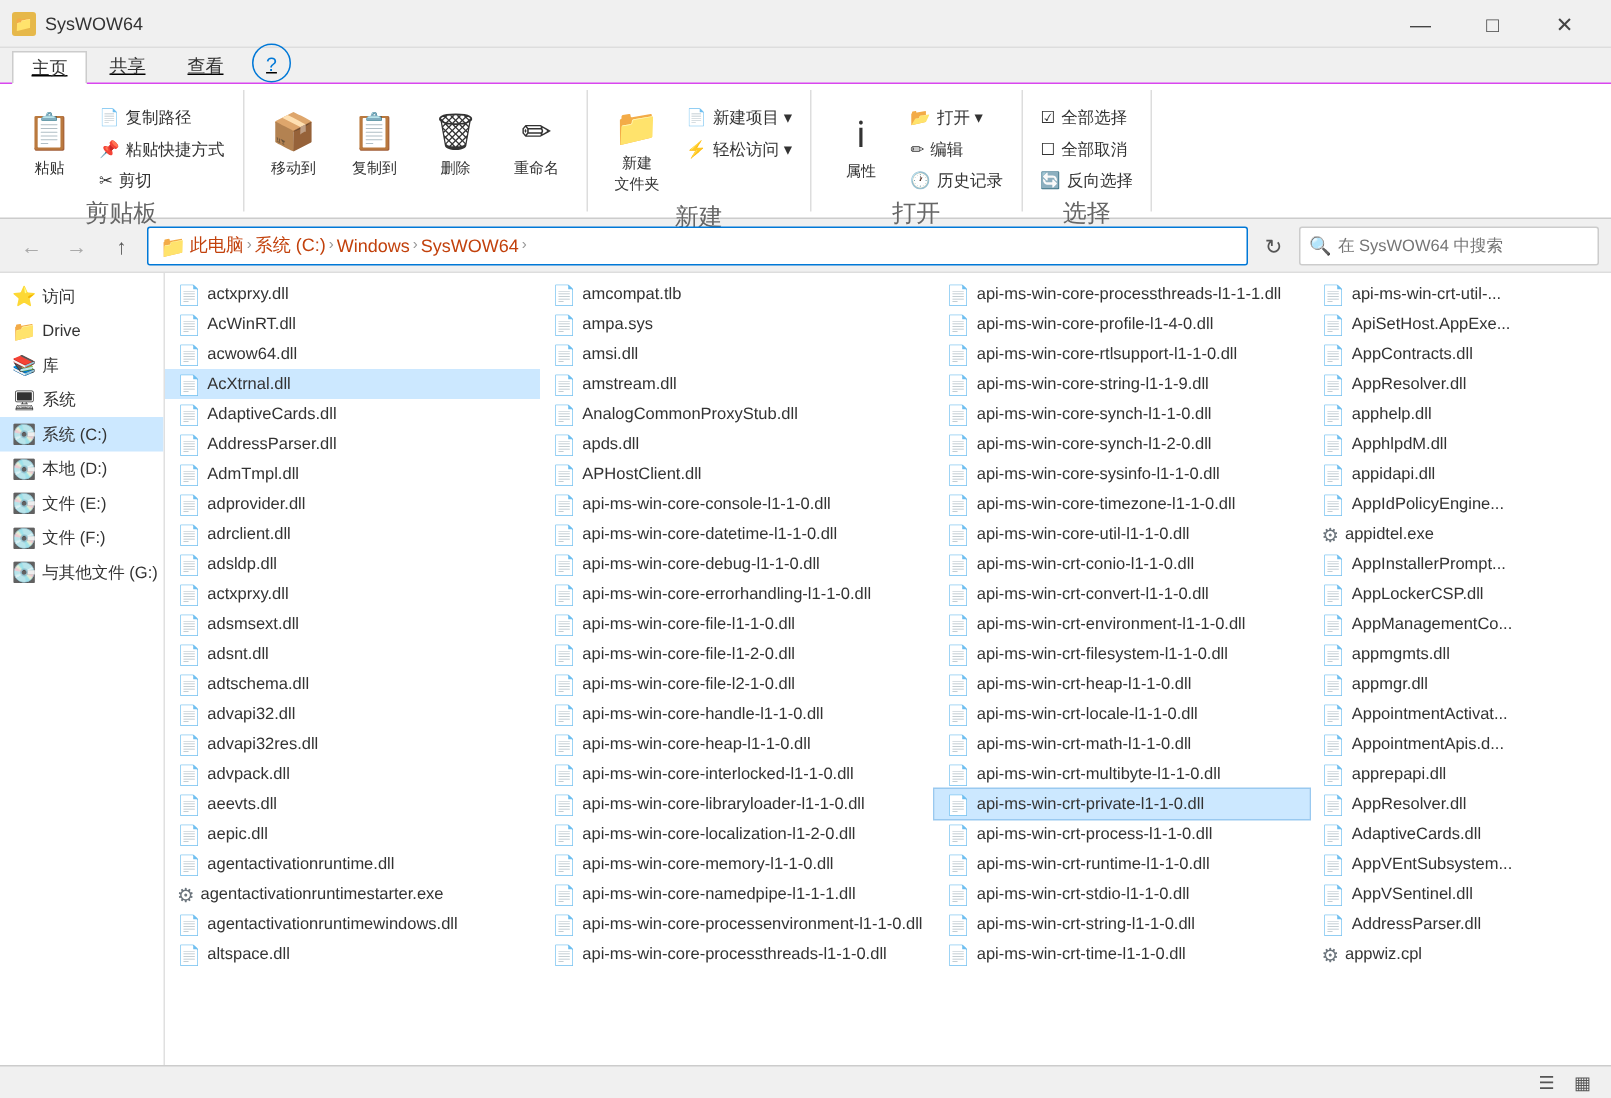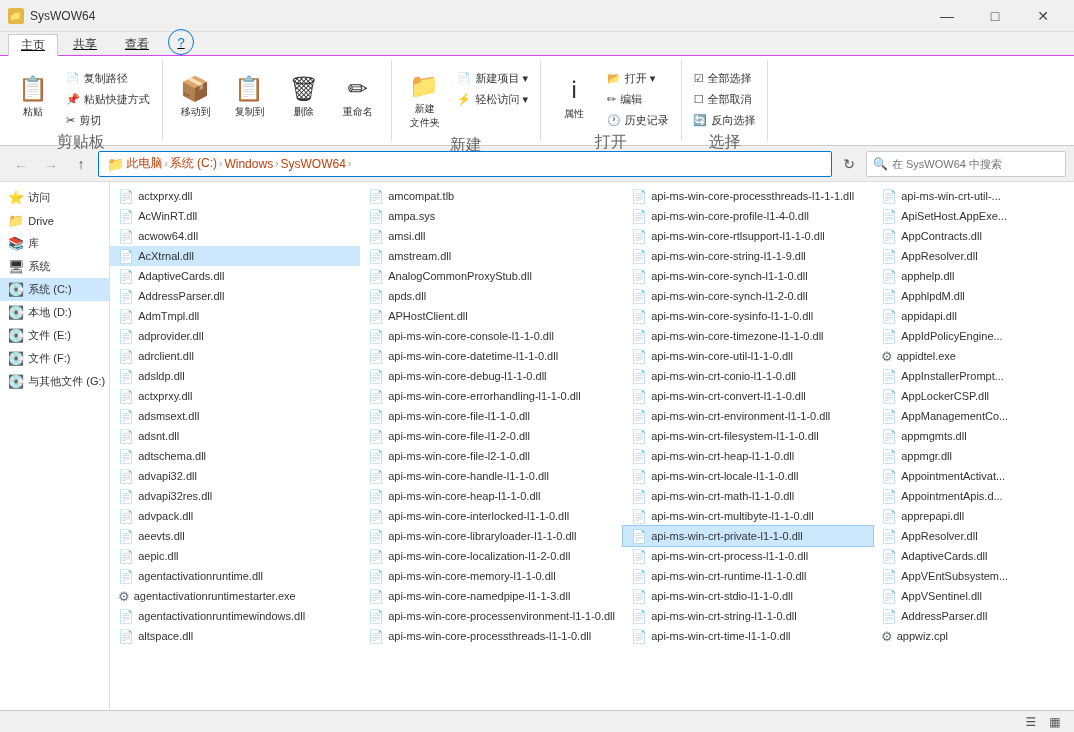--- a/index.html
+++ b/index.html
@@ -678,21 +678,21 @@
         <div class="file-item">
             <span class="file-icon">📄</span>
             <span>api-ms-win-core-localization-l1-2-0.dll</span>
           </div>
         <div class="file-item">
             <span class="file-icon">📄</span>
             <span>api-ms-win-core-memory-l1-1-0.dll</span>
           </div>
         <div class="file-item">
             <span class="file-icon">📄</span>
-            <span>api-ms-win-core-namedpipe-l1-1-3.dll</span>
+            <span>api-ms-win-core-namedpipe-l1-1-1.dll</span>
           </div>
         <div class="file-item">
             <span class="file-icon">📄</span>
             <span>api-ms-win-core-processenvironment-l1-1-0.dll</span>
           </div>
         <div class="file-item">
             <span class="file-icon">📄</span>
             <span>api-ms-win-core-processthreads-l1-1-0.dll</span>
           </div>
       </div>

